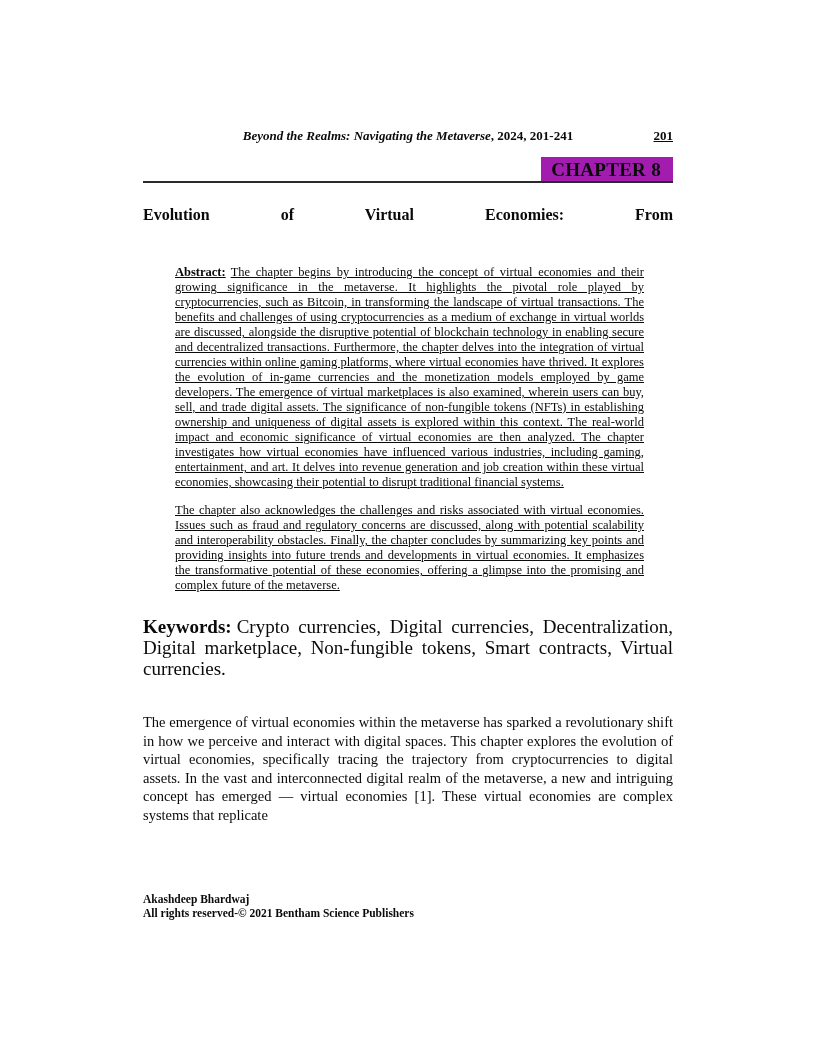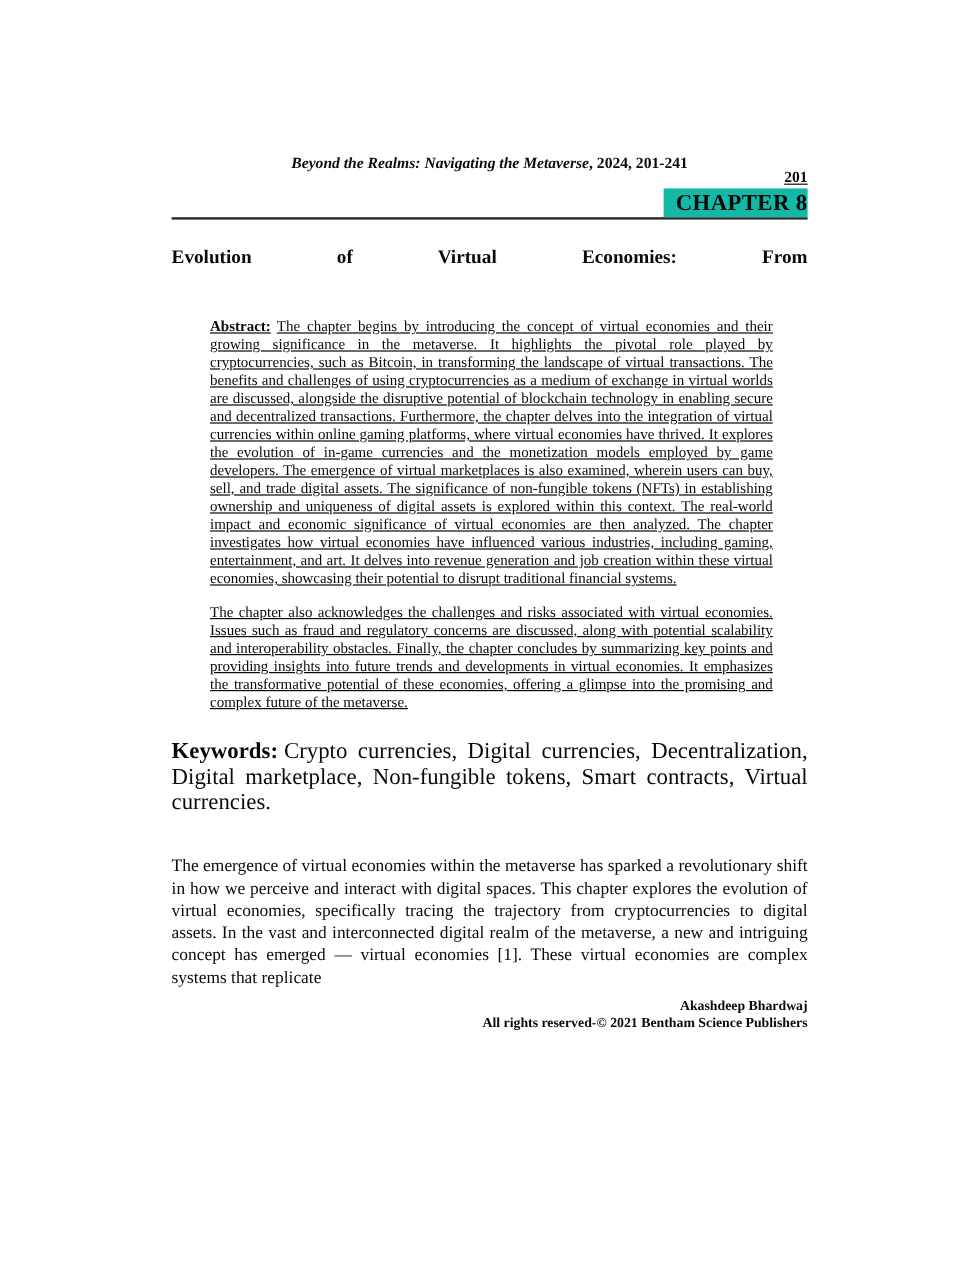--- a/index.html
+++ b/index.html
@@ -22,37 +22,37 @@
     font-size: 13px;
     font-weight: bold;
     text-align: center;
     white-space: nowrap;
   }
   .rh-main { font-style: italic; }
   .rh-suffix { font-style: normal; }
   .rh-page {
     position: absolute;
     right: 0;
-    top: 12px;
+    top: 0;
     font-style: normal;
     text-decoration: underline;
   }
   
   .chapter-row {
     margin-top: 12px;
     border-bottom: 2px solid #2a2a2a;
     text-align: right;
     line-height: 1;
   }
   .chapter-badge {
     display: inline-block;
-    background: #14b8a6;
+    background: #a21caf;
     font-size: 19px;
     font-weight: bold;
-    padding: 3px 0 2px 10px;
+    padding: 3px 12px 2px 10px;
     letter-spacing: 0.3px;
   }
   
   .title-block { margin-top: 17px; }
   .title-line {
     font-size: 16px;
     font-weight: bold;
     line-height: 29px;
   }
   .justify-last { text-align: justify; text-align-last: justify; }
@@ -85,22 +85,22 @@
     margin-top: 34px;
     font-size: 14.5px;
     line-height: 18.5px;
     text-align: justify;
   }
   
   .page-footer {
     position: absolute;
     left: 143px;
     width: 530px;
-    top: 832px;
-    text-align: right;
+    top: 892px;
+    text-align: left;
     font-weight: bold;
     font-size: 11.5px;
     line-height: 14px;
   }
 </style>
 </head>
 <body>
 
 <div class="page">
 

